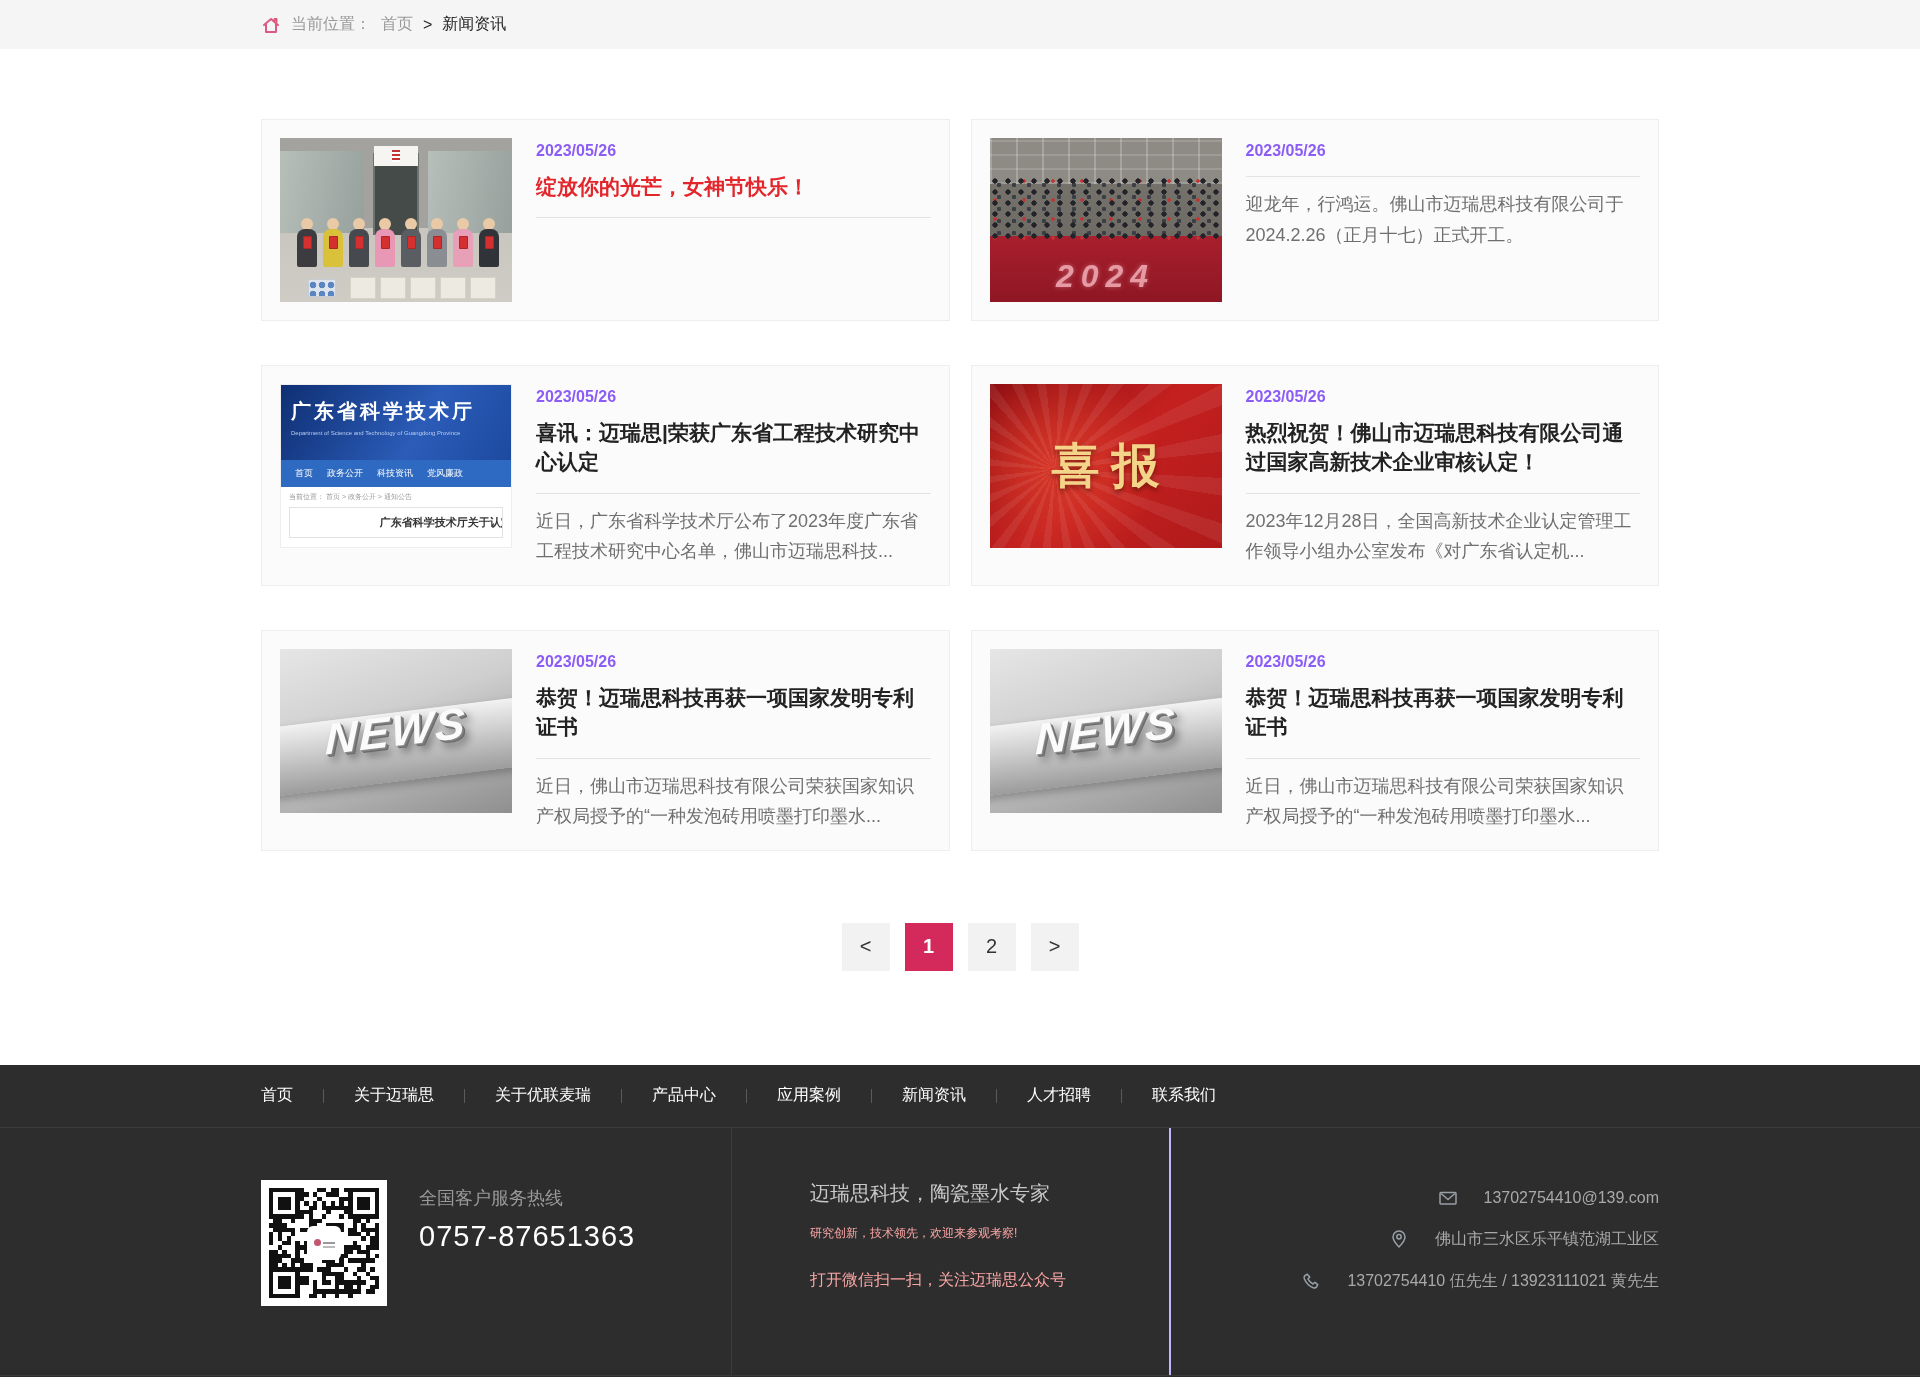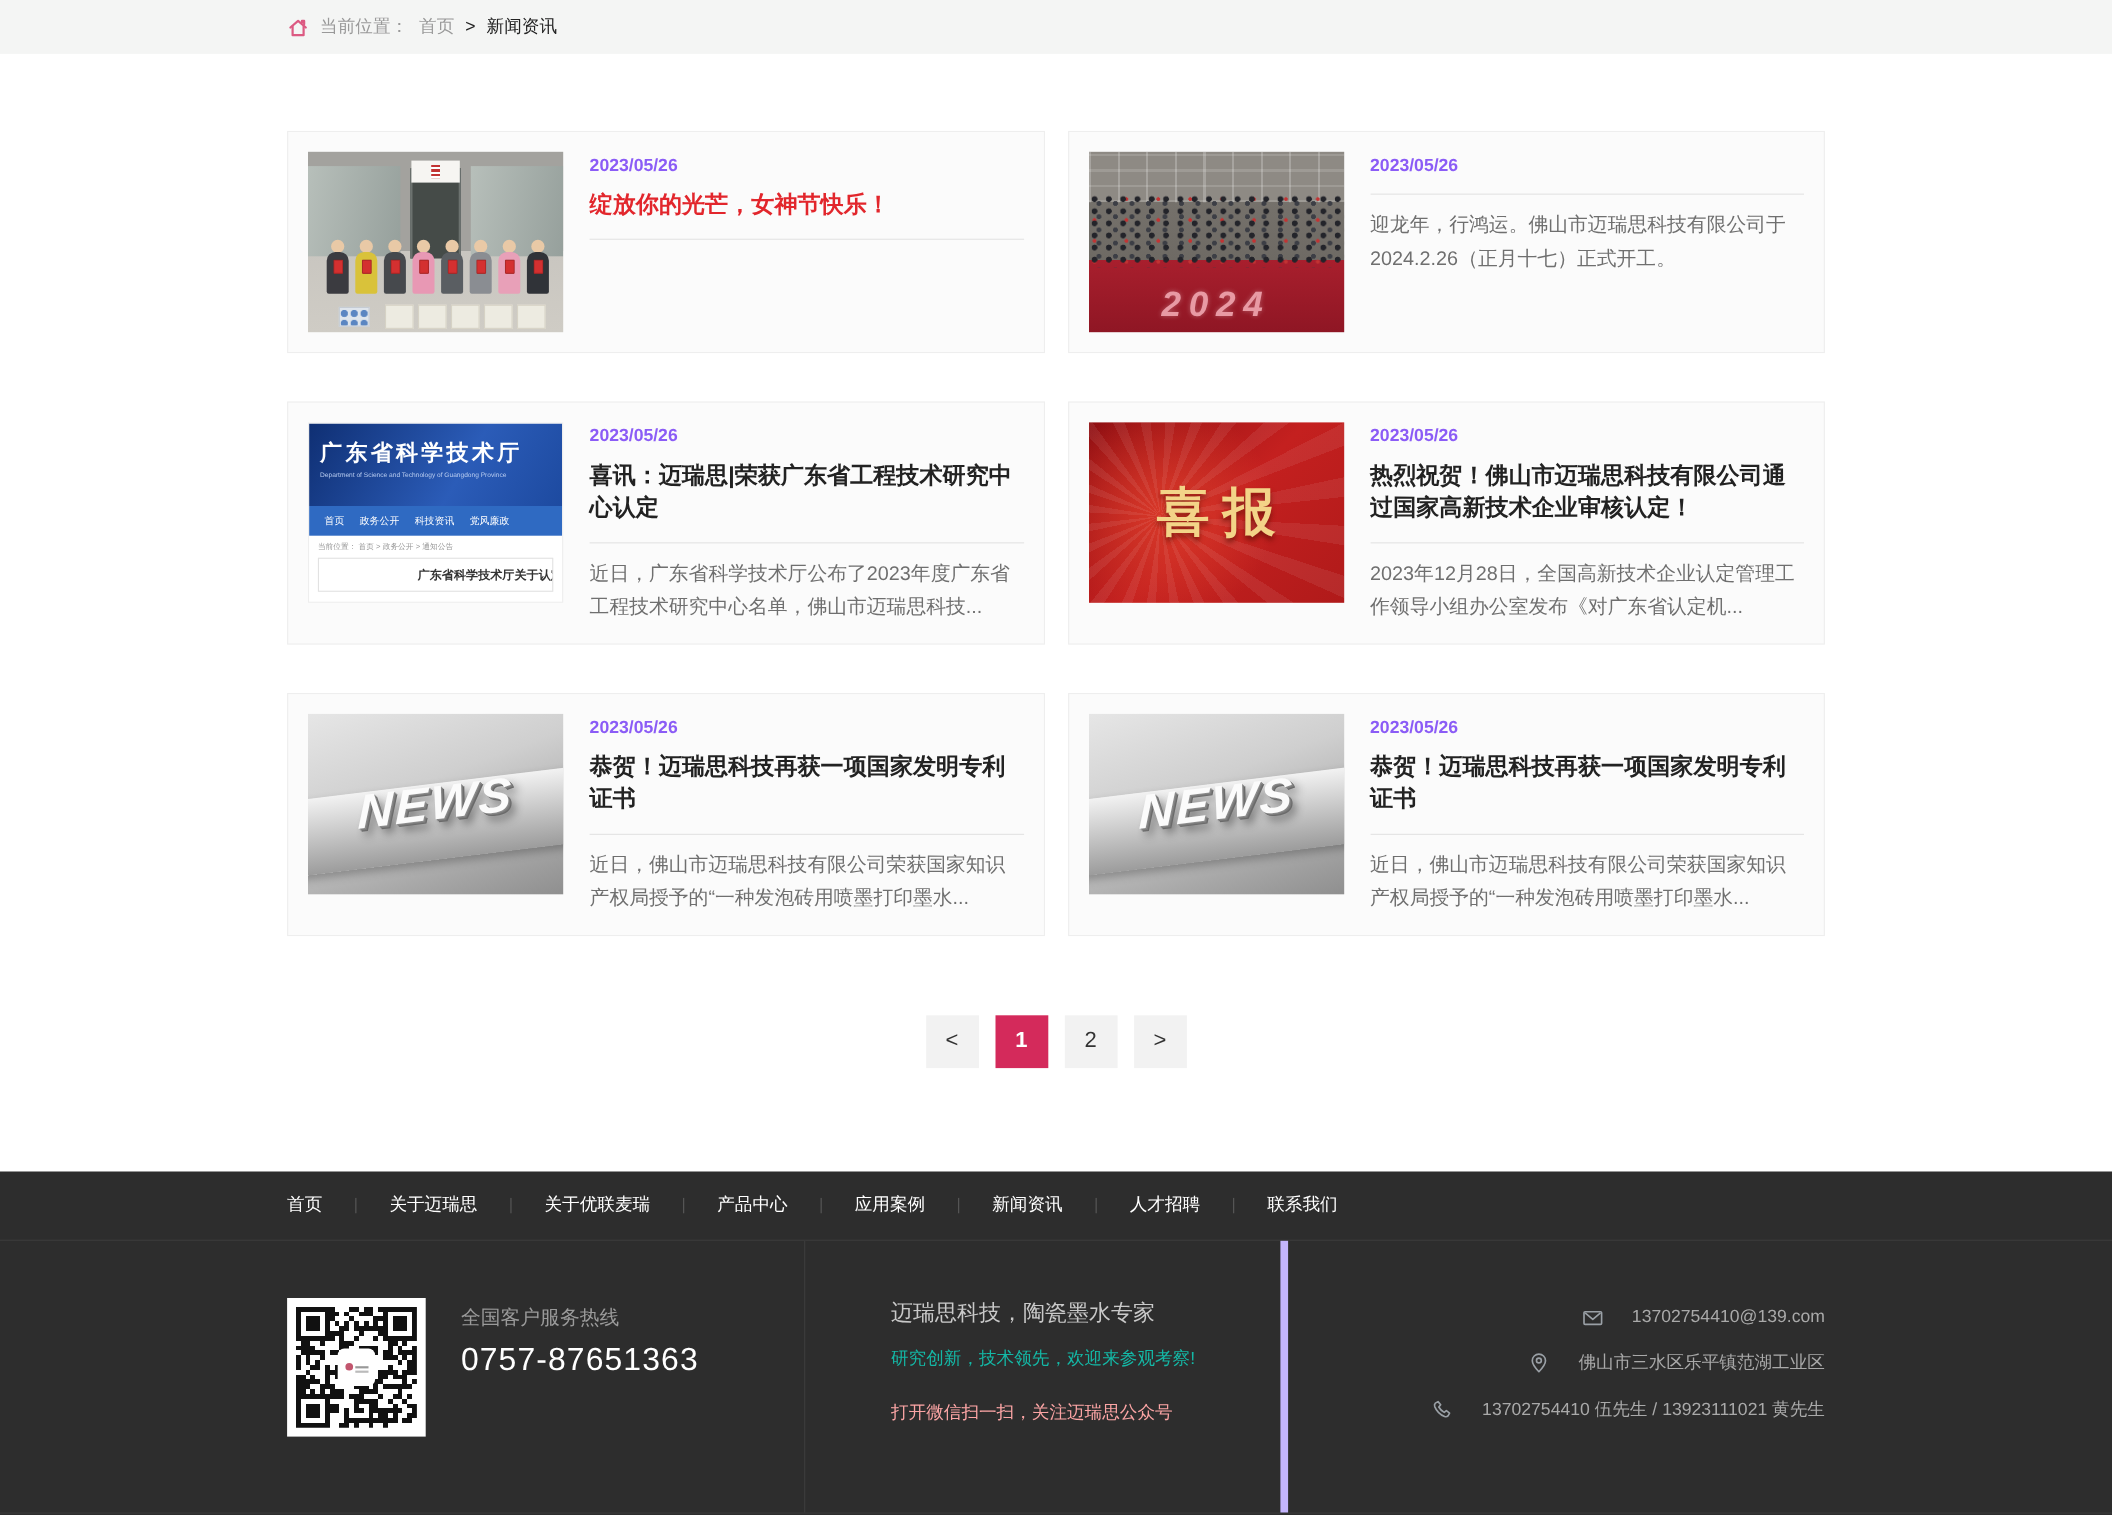--- a/index.html
+++ b/index.html
@@ -103,33 +103,33 @@
   
   .footer{margin-top:94px;background:#2d2d2d;color:#cfcfcf;}
   .fnav{border-bottom:1px solid #3c3c3c;}
   .fnav .container{display:flex;align-items:center;height:62px;font-size:16px;}
   .fnav a{color:#fff;text-decoration:none;padding:0 30px;cursor:pointer;}
   .fnav a:first-child{padding-left:0;}
   .fnav i{width:1px;height:14px;background:#5a5a5a;}
   .fmain .container{display:flex;align-items:stretch;}
   .fcol{padding:52px 0 62px;}
   .fcol1{width:470px;display:flex;align-items:flex-start;}
-  .fcol2{width:440px;border-left:1px solid #3c3c3c;border-right:7px solid #c4b5fd;padding-left:78px;}
+  .fcol2{width:440px;border-left:1px solid #3c3c3c;border-right:2px solid #c4b5fd;padding-left:78px;}
   .fcol3{flex:1;display:flex;flex-direction:column;align-items:flex-end;padding-top:60px;}
   .qr-box{width:126px;height:126px;background:#fff;padding:8px;position:relative;flex:0 0 auto;}
   .qr-box svg{width:110px;height:110px;display:block;}
   .qr-logo{position:absolute;left:50%;top:50%;transform:translate(-50%,-50%);width:30px;height:30px;background:#fff;
      border-radius:4px;box-shadow:0 0 0 2px #fff;display:flex;align-items:center;justify-content:center;gap:2px;}
   .qr-logo i{width:7px;height:7px;border-radius:50%;background:#c2566e;}
   .qr-logo b{width:12px;height:2px;background:#999;box-shadow:0 4px 0 #bbb;}
   .hotline{margin-left:32px;padding-top:6px;}
   .hotline-label{font-size:18px;color:#9a9a9a;}
   .hotline-number{margin-top:10px;font-size:29px;color:#fff;letter-spacing:1px;}
   .slogan-title{font-size:20px;color:#c9c9c9;}
-  .slogan-sub{margin-top:18px;font-size:16px;color:#14b8a6;}
+  .slogan-sub{margin-top:18px;font-size:12px;color:#fca5a5;}
   .wechat-tip{margin-top:28px;font-size:16px;color:#fca5a5;}
   .contact-row{display:flex;align-items:center;gap:26px;margin-bottom:21px;font-size:16px;color:#a9a9a9;}
   .contact-row svg{width:20px;height:20px;flex:0 0 auto;}
   .fcopy{border-top:1px solid #3a3a3a;}
   .fcopy .container{height:46px;display:flex;align-items:center;justify-content:space-between;
      font-size:15px;color:#7d7d7d;}
 </style>
 </head>
 <body>
 

